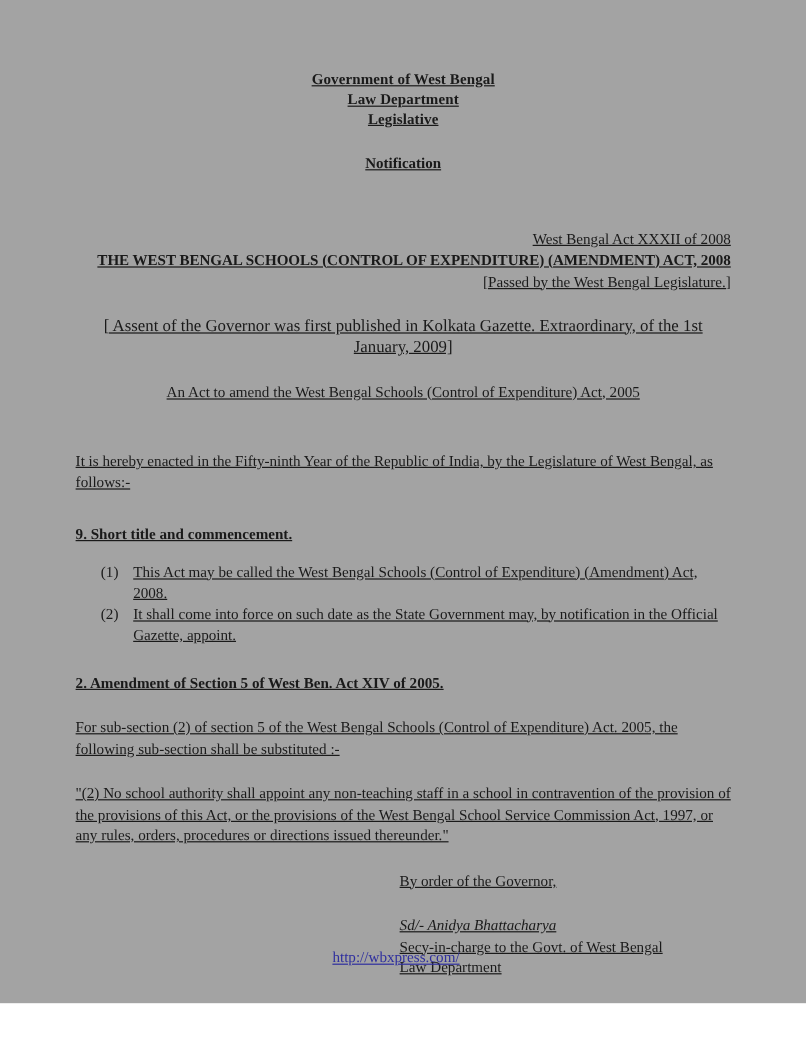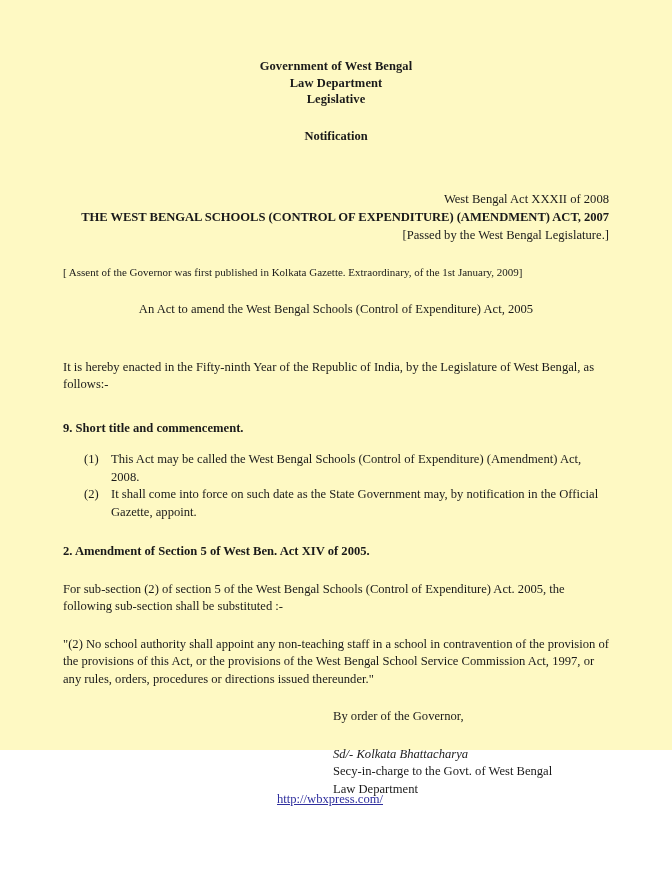--- a/index.html
+++ b/index.html
@@ -11,24 +11,25 @@
     width: 672px;
     height: 870px;
     overflow: hidden;
     font-family: "Liberation Serif", "DejaVu Serif", serif;
     color: #1a1a1a;
     -webkit-font-smoothing: antialiased;
   }
   .page {
     position: relative;
     width: 672px;
-    height: 750px;
-    background: #fef9c3;
+    height: 836px;
+    background: #a3a3a3;
     box-sizing: border-box;
     padding: 0 63px 0 63px;
+    text-decoration: underline;
   }
   .spacer-top { height: 58px; }
 
   .masthead {
     text-align: center;
     font-weight: bold;
     font-size: 12.5px;
     line-height: 16.5px;
     letter-spacing: 0.1px;
   }
@@ -60,21 +61,22 @@
     font-size: 12.6px;
     line-height: 18px;
   }
   .act-title {
     font-weight: bold;
     font-size: 12.6px;
     letter-spacing: -0.05px;
   }
 
   .assent {
-    font-size: 11px;
+    text-align: center;
+    font-size: 14px;
     line-height: 17.5px;
   }
   .anact {
     text-align: center;
     font-size: 12.6px;
     line-height: 17.5px;
   }
 
   .section-head {
     font-weight: bold;
@@ -141,21 +143,21 @@
 
   <div class="notification">Notification</div>
 
   <div class="gap-22"></div>
 
 
   <div class="gap-24"></div>
 
   <div class="act-block">
     <div>West Bengal Act XXXII of 2008</div>
-    <div class="act-title">THE WEST BENGAL SCHOOLS (CONTROL OF EXPENDITURE) (AMENDMENT) ACT, 2007</div>
+    <div class="act-title">THE WEST BENGAL SCHOOLS (CONTROL OF EXPENDITURE) (AMENDMENT) ACT, 2008</div>
     <div>[Passed by the West Bengal Legislature.]</div>
   </div>
 
   <div class="gap-20"></div>
 
   <div class="assent">[ Assent of the Governor was first published in Kolkata  Gazette. Extraordinary, of the 1st January, 2009]</div>
 
   <div class="gap-20"></div>
 
   <div class="anact">An Act to amend the West Bengal Schools (Control of Expenditure) Act, 2005</div>
@@ -193,21 +195,21 @@
   <p class="body">For sub-section (2) of section 5 of the West Bengal Schools (Control of Expenditure) Act. 2005, the following sub-section shall be substituted :-</p>
 
   <div class="gap-20"></div>
 
   <p class="body">"(2) No school authority shall appoint any non-teaching staff in a school in contravention of the provision of the provisions of this Act, or the provisions of the West Bengal School Service Commission Act, 1997, or any rules, orders, procedures or directions issued thereunder."</p>
 
   <div class="gap-20"></div>
 
   <div class="signblock">
     <div class="byorder">By order of the Governor,</div>
-    <div class="sd">Sd/- Kolkata Bhattacharya</div>
+    <div class="sd">Sd/- Anidya Bhattacharya</div>
     <div>Secy-in-charge to the Govt. of West Bengal</div>
     <div>Law Department</div>
   </div>
 
   <div class="footer-link-wrap">
     <a class="footer-link" href="#">http://wbxpress.com/</a>
   </div>
 
 </div>
 

